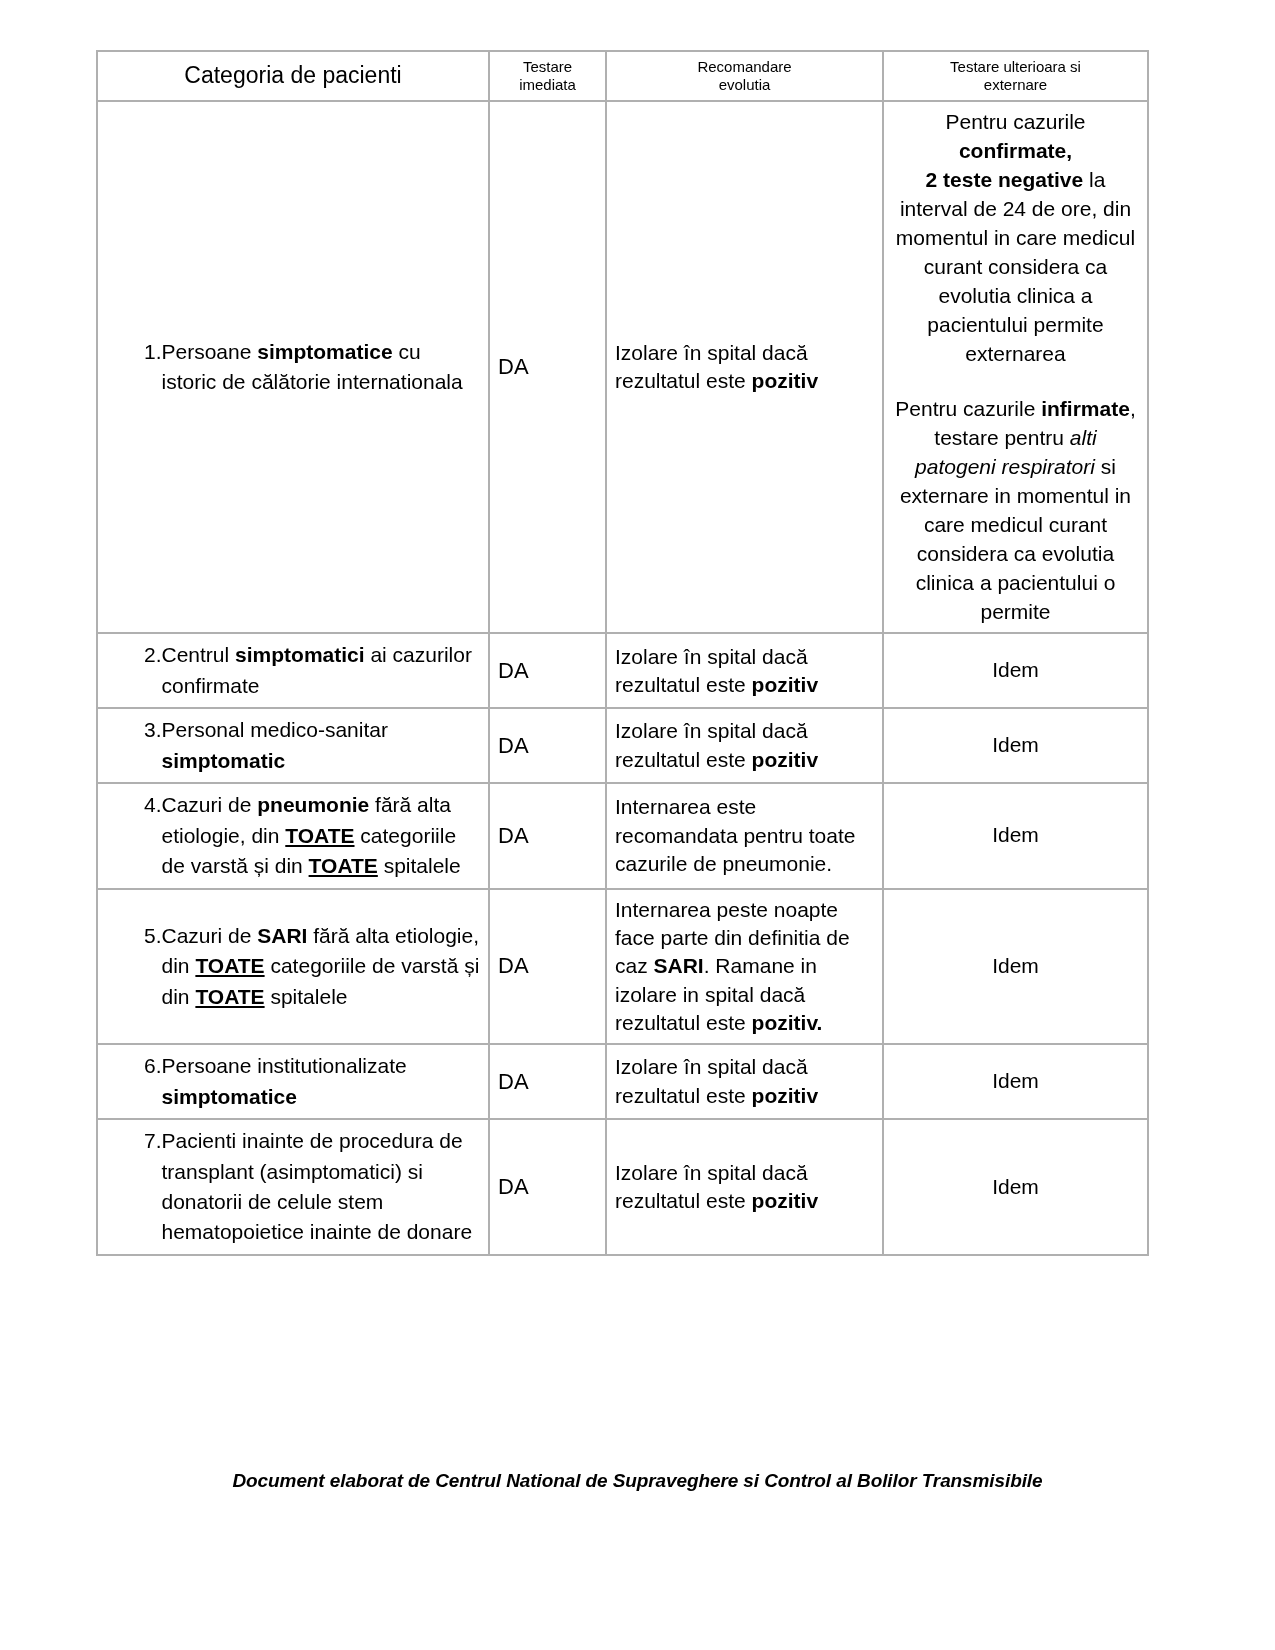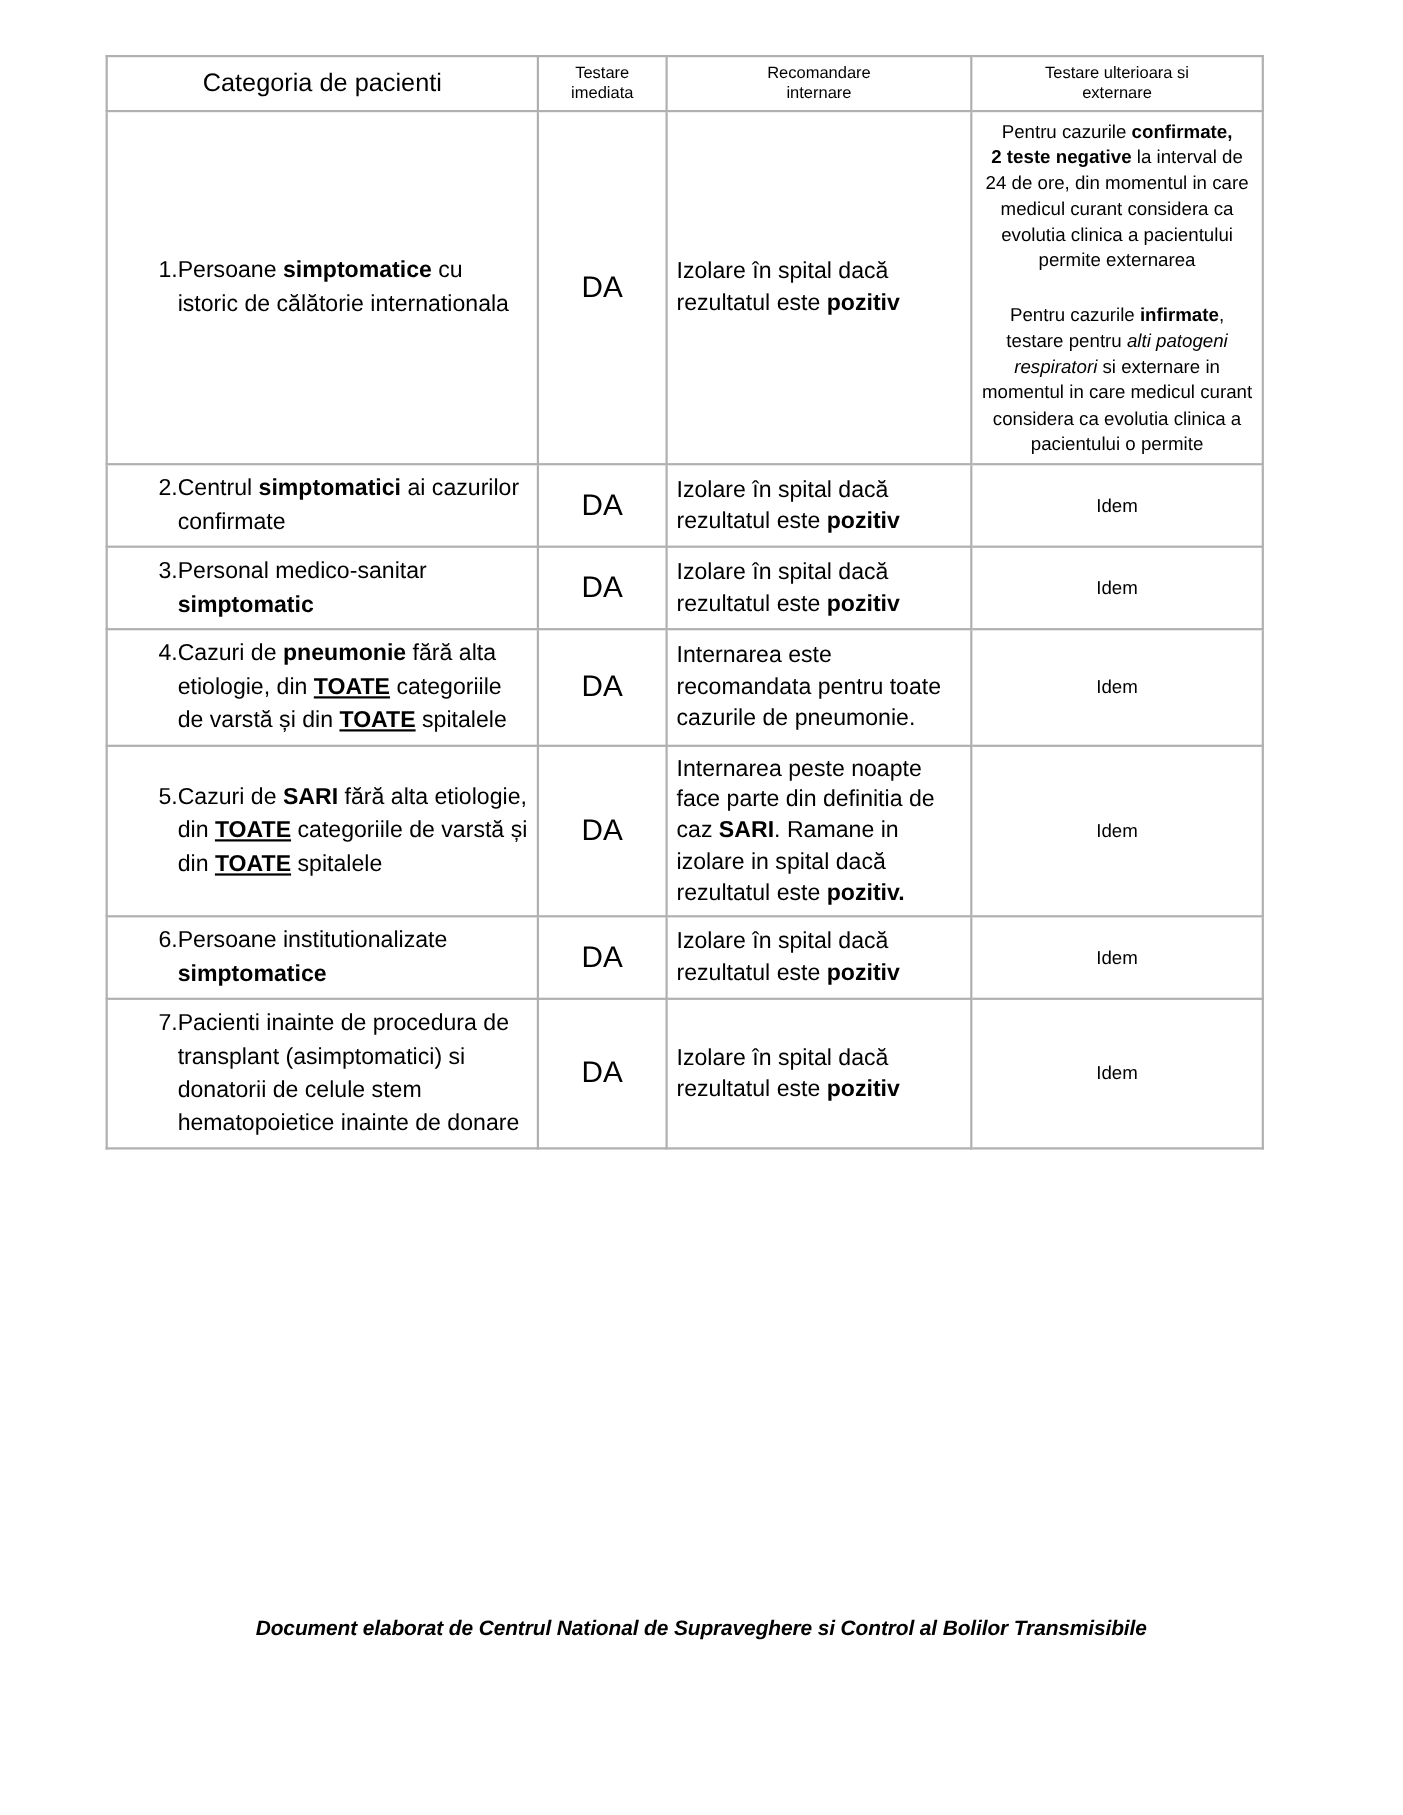--- a/index.html
+++ b/index.html
@@ -67,31 +67,30 @@
     flex: 0 0 52px;
     text-align: left;
     padding-left: 38px;
     box-sizing: border-box;
   }
   .cat-text {
     flex: 1 1 auto;
   }
 
   .da-cell {
-    text-align: center;
-    font-size: 27px;
+    font-size: 22px;
   }
   .rec-cell {
     text-align: left;
     font-size: 21px;
     line-height: 1.35;
   }
   .ext-cell {
     text-align: center;
-    font-size: 17px;
+    font-size: 21px;
     line-height: 1.38;
   }
   .ext-cell p {
     margin: 0;
   }
   .ext-gap {
     height: 26px;
   }
 
   b, strong { font-weight: bold; }
@@ -125,21 +124,21 @@
       </colgroup>
       <thead>
         <tr>
           <th class="hdr hdr-1">Categoria de pacienti</th>
           <th class="hdr">
             <span>Testare</span><br>
             <span>imediata</span>
           </th>
           <th class="hdr">
             <span>Recomandare</span><br>
-            <span>internare</span>
+            <span>evolutia</span>
           </th>
           <th class="hdr">
             <span>Testare ulterioara si</span><br>
             <span>externare</span>
           </th>
         </tr>
       </thead>
       <tbody>
 
         <tr>

